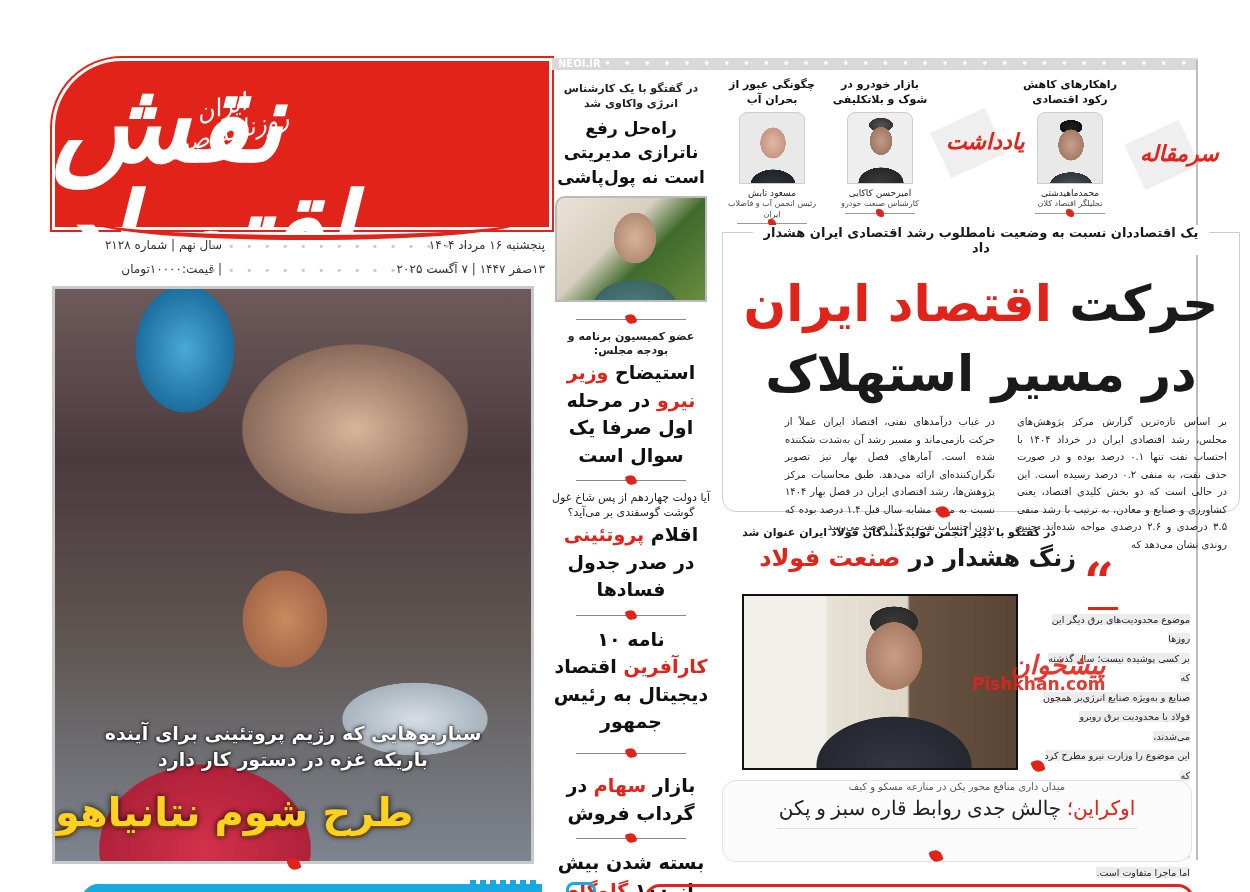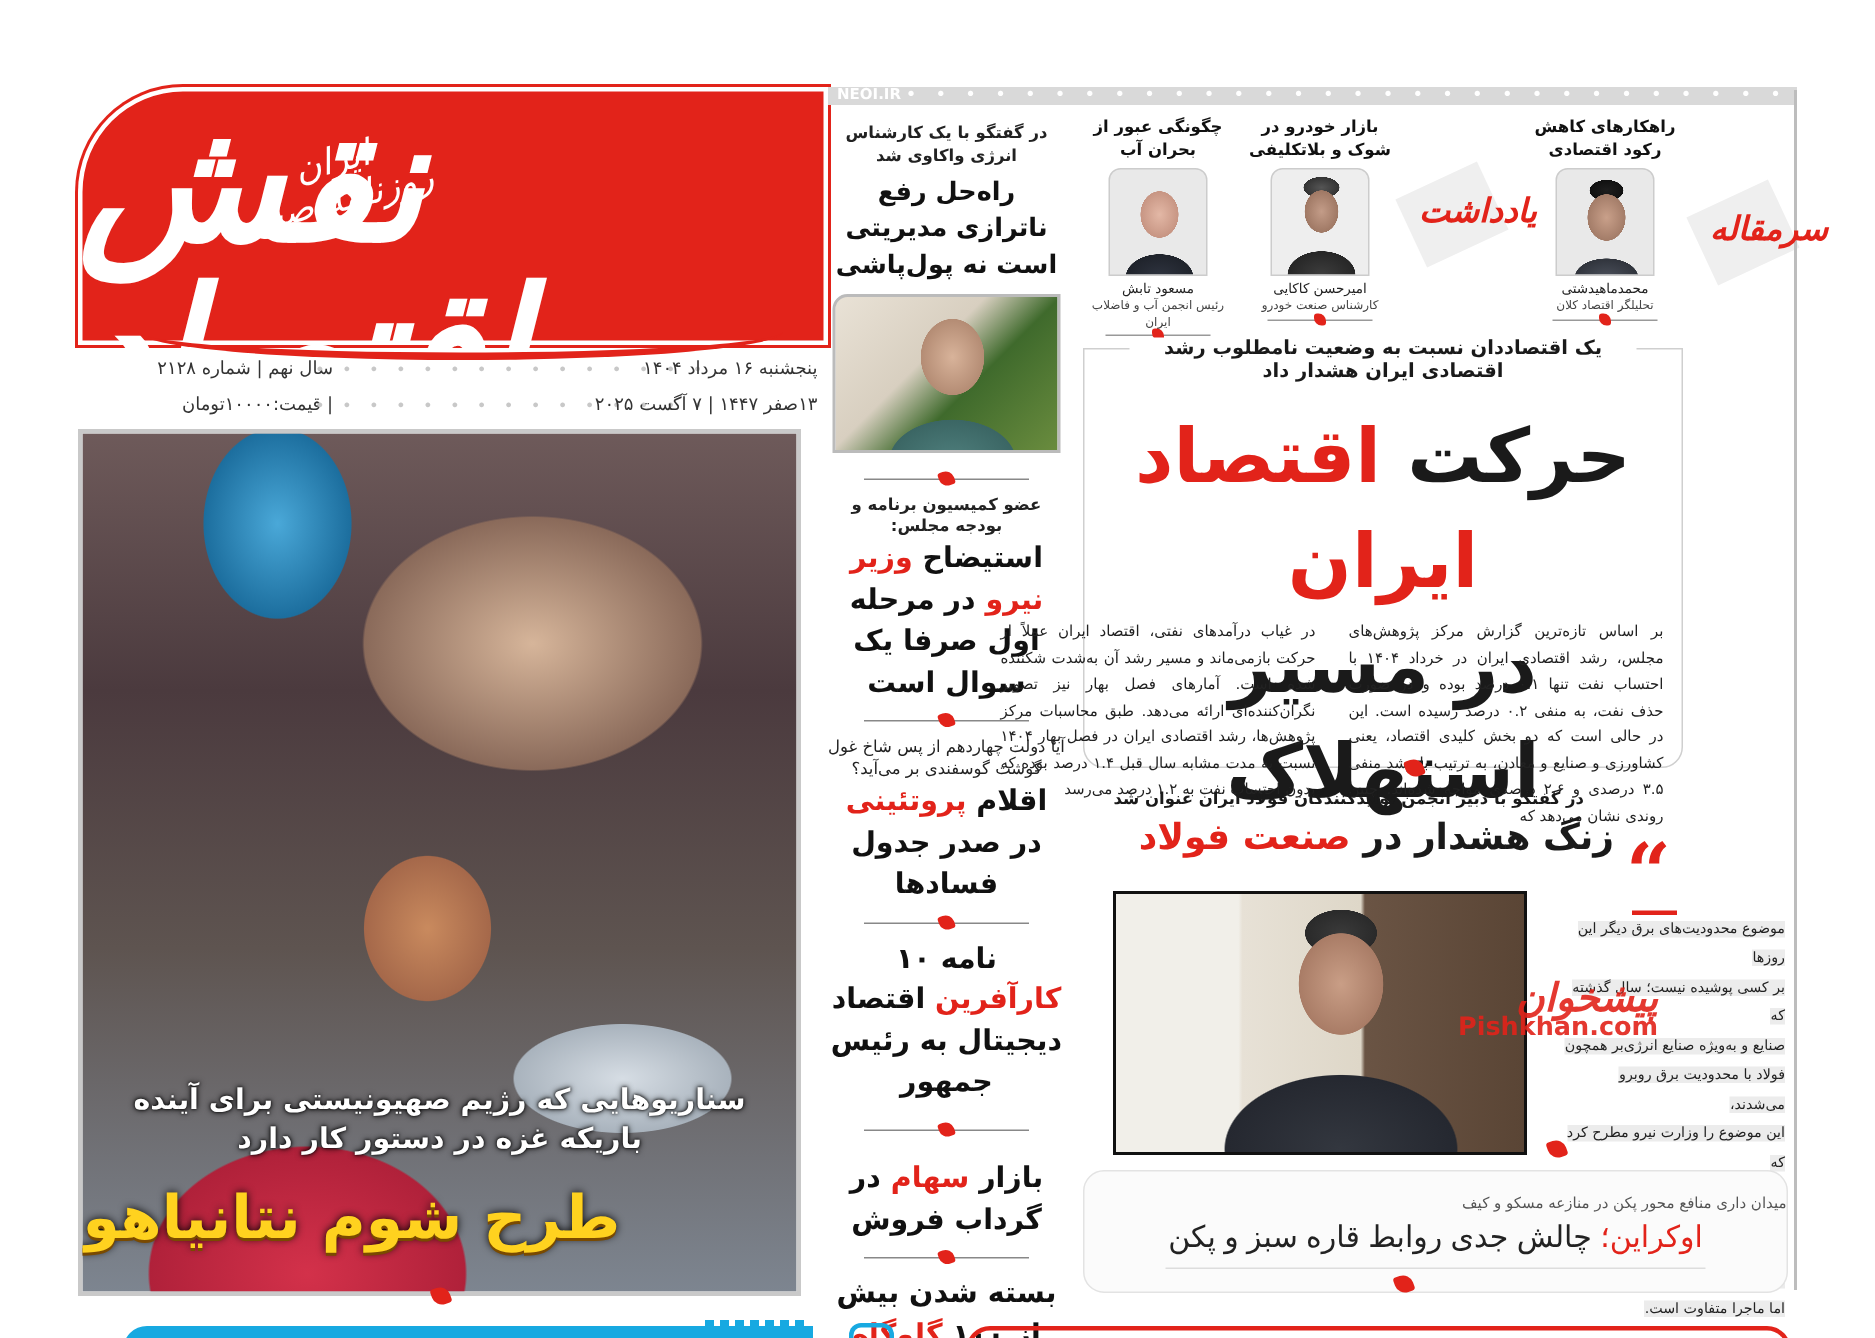--- a/index.html
+++ b/index.html
@@ -98,21 +98,21 @@
   .section-label {
     position: absolute; font-family: "DejaVu Serif", serif; font-style: italic; font-weight: bold;
     color: #e2231a; font-size: 22px;
   }
   .section-label .paper {
     position: absolute; left: -8px; top: -10px; width: 60px; height: 50px; background: #efefef;
     transform: rotate(-25deg); z-index: -1;
   }
 
   .lead-box {
-    left: 722px; top: 232px; width: 400px; height: 280px; border: 1px solid #cfcfcf;
+    left: 722px; top: 232px; width: 518px; height: 280px; border: 1px solid #cfcfcf;
     border-radius: 0 0 14px 14px;
   }
   .lead-kicker { position: absolute; left: 0; right: 0; top: -8px; text-align: center; font-size: 13px; font-weight: bold; background: #fff; margin: 0 30px; }
   .lead-title { position: absolute; left: 0; right: 0; top: 36px; text-align: center; font-weight: bold; font-size: 50px; line-height: 1.4; }
   .lead-body {
     position: absolute; top: 180px; width: 210px; font-size: 10px; line-height: 1.75; text-align: justify; color: #222;
   }
 
   .steel-box { left: 722px; top: 520px; width: 474px; height: 255px; }
   .steel-kicker { position: absolute; right: 140px; top: 6px; font-size: 11px; font-weight: bold; }
@@ -134,21 +134,21 @@
   .steel-quote span { background: #ececec; }
   .watermark {
     position: absolute; left: 250px; top: 130px; color: #e2231a; font-weight: bold; font-size: 17px; opacity: .9;
   }
   .watermark .fa { font-family: "DejaVu Serif", serif; font-style: italic; font-size: 26px; display: block; margin-left: 24px; margin-bottom: -6px; }
 
   .ukraine-box {
     left: 722px; top: 780px; width: 470px; height: 82px; border: 1px solid #e3e3e3; border-radius: 14px;
     background: #fbfbfb; text-align: center;
   }
-  .ukraine-kicker { font-size: 10px; color: #555; margin-top: 16px; text-align: right; }
+  .ukraine-kicker { font-size: 10px; color: #555; margin-top: 0; }
   .ukraine-title { font-family: Liberation Sans, sans-serif; font-size: 20px; margin-top: 4px; color: #222; }
 
   .bottom-blue {
     left: 82px; top: 884px; width: 460px; height: 20px; background: #17a9e1; border-radius: 16px 0 0 0;
   }
   .bottom-blue-bars { left: 470px; top: 880px; width: 70px; height: 14px;
     background: repeating-linear-gradient(90deg, #17a9e1 0 6px, transparent 6px 10px); }
   .bottom-red {
     left: 644px; top: 884px; width: 550px; height: 20px; border: 3px solid #e2231a; border-bottom: none; border-radius: 16px 16px 0 0;
   }
@@ -172,21 +172,21 @@
 
 <div class="abs meta-line rtl" style="left:52px; top:238px; width:170px; text-align:right;">سال نهم | شماره ۲۱۲۸</div>
 <div class="abs meta-line rtl" style="left:52px; top:262px; width:170px; text-align:right;">| قیمت:۱۰۰۰۰تومان</div>
 <div class="abs dots" style="left:210px; top:240px;">• • • • • • • • • • • • • • •</div>
 <div class="abs dots" style="left:210px; top:264px;">• • • • • • • • • • • • • • •</div>
 <div class="abs meta-line rtl" style="left:380px; top:238px; width:165px; text-align:right;">پنجشنبه ۱۶ مرداد ۱۴۰۴</div>
 <div class="abs meta-line rtl" style="left:380px; top:262px; width:165px; text-align:right;">۱۳صفر ۱۴۴۷ | ۷ آگست ۲۰۲۵</div>
 
 <div class="abs hero">
   <div class="kicker rtl">
-    <div>سناریوهایی که رژیم صهیونیستی برای آینده</div>
+    <div>سناریوهایی که رژیم پروتئینی برای آینده</div>
     <div>باریکه غزه در دستور کار دارد</div>
   </div>
   <div class="title rtl">طرح شوم نتانیاهو</div>
 </div>
 <div class="page-marker" style="left:288px; top:858px;"></div>
 
 <div class="abs neoi-bar">
   <span>NEOI.IR</span>
   <span class="dots2"> • • • • • • • • • • • • • • • • • • • • • • • • • • • • • • • • • • • • • • • • • • • • • • • • • • • •</span>
 </div>

